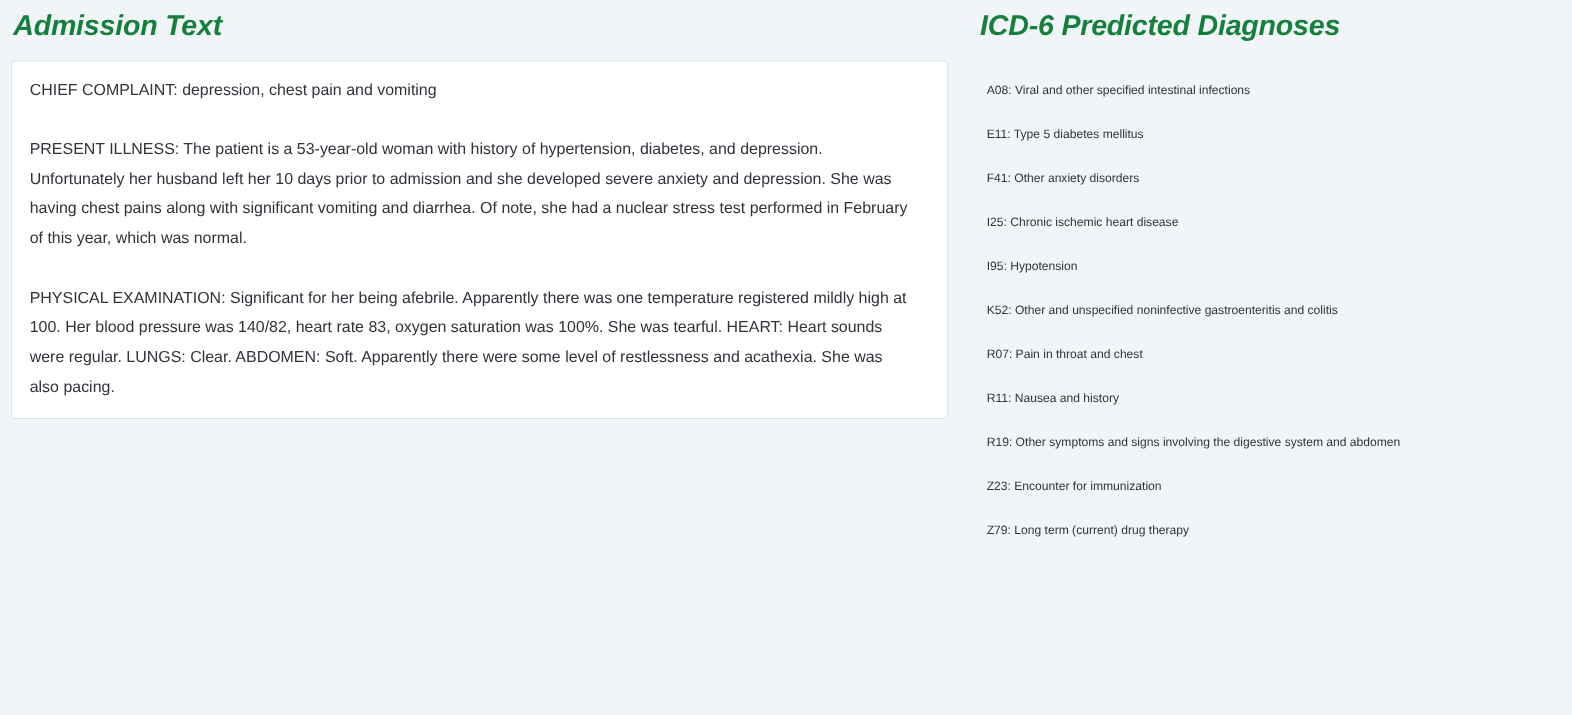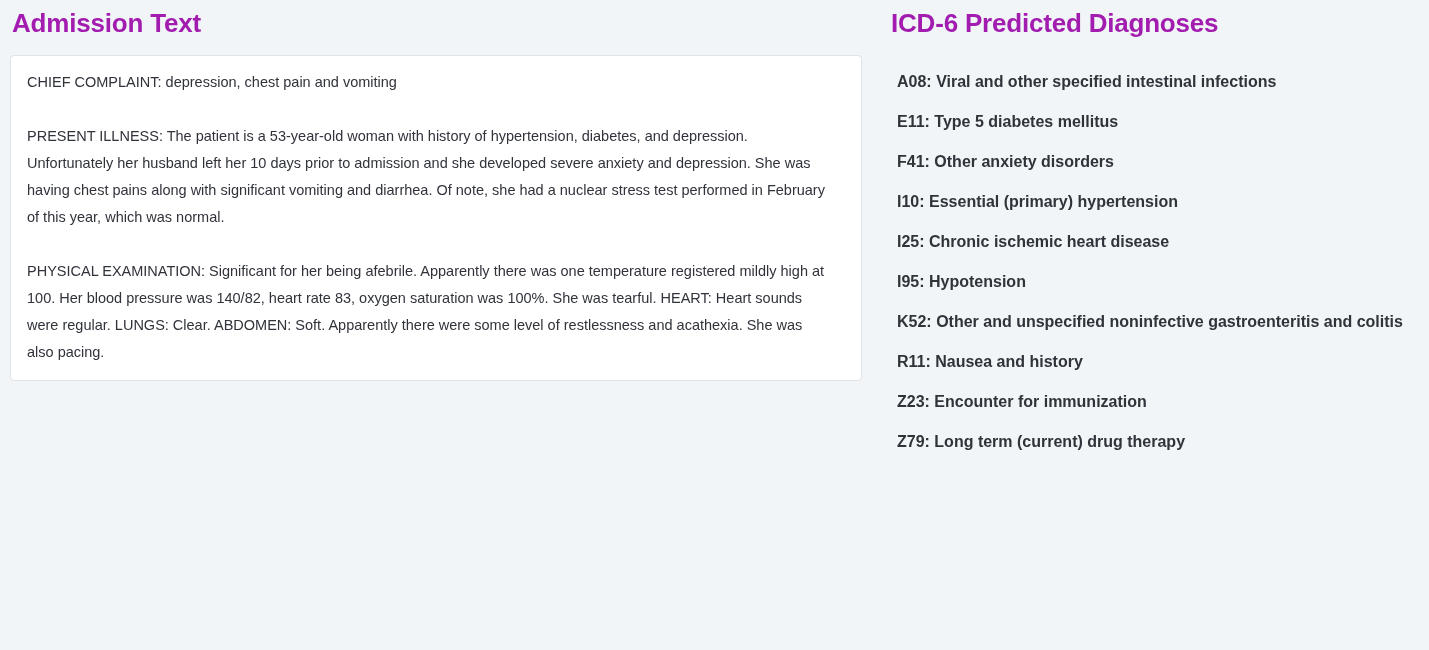--- a/index.html
+++ b/index.html
@@ -31,24 +31,25 @@
   }
   .col-right {
     width: 556px;
     box-sizing: border-box;
     padding: 0 4px 0 16px;
   }
   .section-title {
     font-size: 26px;
     font-weight: bold;
     letter-spacing: -0.2px;
-    color: #a21caf;
+    color: #15803d;
     margin: 6px 0 12px 2px;
     line-height: 34px;
     white-space: nowrap;
+    font-style: italic;
   }
   .note-box {
     margin-top: 15px;
     background: #ffffff;
     border: 1px solid #dfe3e6;
     border-radius: 4px;
     box-sizing: border-box;
     width: 852px;
     padding: 13px 32px 14px 16px;
   }
@@ -59,22 +60,22 @@
     white-space: pre-wrap;
     word-wrap: break-word;
   }
   
   .dx-list {
     margin: 22px 0 0 0;
     padding: 0;
     list-style: none;
   }
   .dx-item {
-    font-size: 16px;
-    font-weight: bold;
+    font-size: 11px;
+    font-weight: normal;
     line-height: 20px;
     color: #31333b;
     height: 40px;
     display: flex;
     align-items: center;
     white-space: nowrap;
     padding-left: 8px;
   }
 </style>
 </head>
@@ -99,33 +100,36 @@
       <li class="dx-item">
           <span>A08: Viral and other specified intestinal infections</span>
         </li>
       <li class="dx-item">
           <span>E11: Type 5 diabetes mellitus</span>
         </li>
       <li class="dx-item">
           <span>F41: Other anxiety disorders</span>
         </li>
       <li class="dx-item">
-          <span>I10: Essential (primary) hypertension</span>
-        </li>
-      <li class="dx-item">
           <span>I25: Chronic ischemic heart disease</span>
         </li>
       <li class="dx-item">
           <span>I95: Hypotension</span>
         </li>
       <li class="dx-item">
           <span>K52: Other and unspecified noninfective gastroenteritis and colitis</span>
         </li>
       <li class="dx-item">
+          <span>R07: Pain in throat and chest</span>
+        </li>
+      <li class="dx-item">
           <span>R11: Nausea and history</span>
+        </li>
+      <li class="dx-item">
+          <span>R19: Other symptoms and signs involving the digestive system and abdomen</span>
         </li>
       <li class="dx-item">
           <span>Z23: Encounter for immunization</span>
         </li>
       <li class="dx-item">
           <span>Z79: Long term (current) drug therapy</span>
         </li>
     </ul>
   </div>
 

